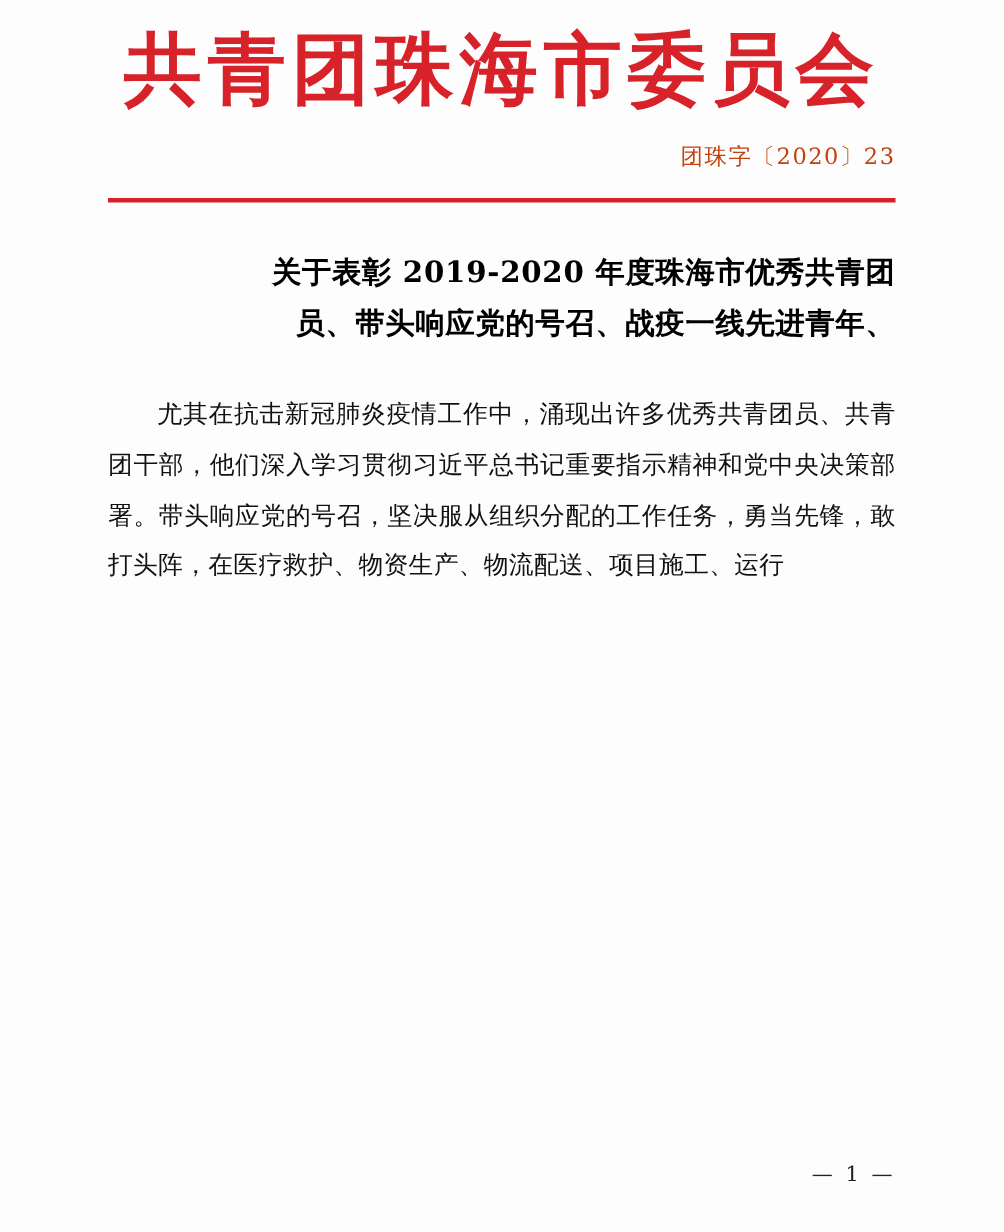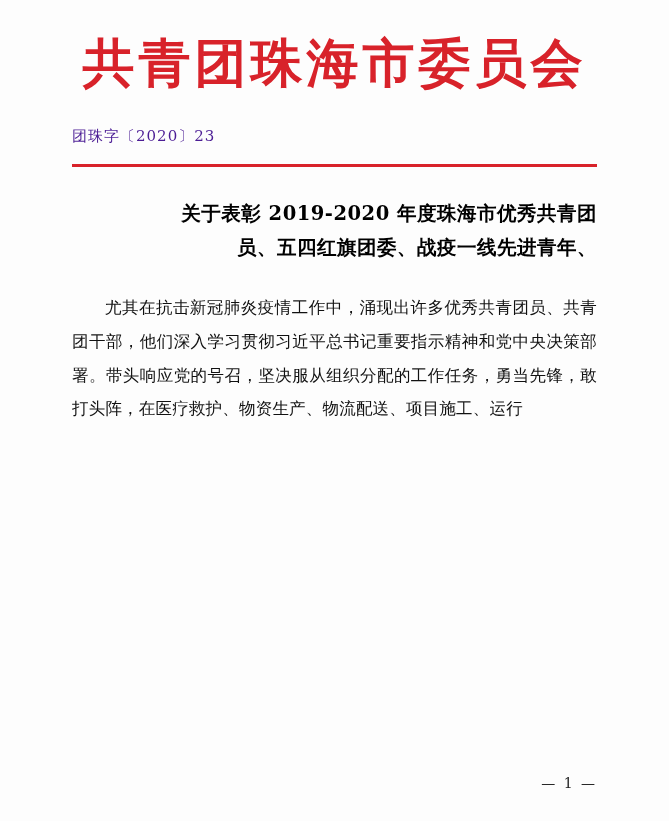--- a/index.html
+++ b/index.html
@@ -23,29 +23,29 @@
     padding: 0 72px;
   }
   .doc-header {
     text-align: center;
     color: #d8222a;
     font-family: "DejaVu Serif", "Liberation Serif", serif;
     font-weight: 700;
     font-size: 52px;
     letter-spacing: 4px;
     line-height: 1.1;
-    padding-top: 34px;
+    padding-top: 18px;
     white-space: nowrap;
   }
   .doc-number {
-    text-align: left;
+    text-align: right;
     font-size: 15px;
     letter-spacing: 1px;
-    margin-top: 36px;
-    color: #4c1d95;
+    margin-top: 20px;
+    color: #c2410c;
   }
   .red-rule {
     height: 2.5px;
     background: #d8222a;
     margin: 18px 0 0 0;
   }
   .title-block {
     margin-top: 30px;
     text-align: right;
     font-weight: 700;
@@ -86,21 +86,21 @@
 <div class="page">
 
   <div class="doc-header">共青团珠海市委员会</div>
 
   <div class="doc-number">团珠字〔2020〕23</div>
 
   <div class="red-rule"></div>
 
   <div class="title-block">
     <span class="title-line">关于表彰 2019-2020 年度珠海市优秀共青团</span>
-    <span class="title-line">员、五四红旗团委、战疫一线先进青年、</span>
+    <span class="title-line">员、带头响应党的号召、战疫一线先进青年、</span>
   </div>
 
   <div class="body-text">
     <p>尤其在抗击新冠肺炎疫情工作中，涌现出许多优秀共青团员、共青团干部，他们深入学习贯彻习近平总书记重要指示精神和党中央决策部署。带头响应党的号召，坚决服从组织分配的工作任务，勇当先锋，敢打头阵，在医疗救护、物资生产、物流配送、项目施工、运行</p>
   </div>
 
   <div class="page-number">— 1 —</div>
 
 </div>
 

